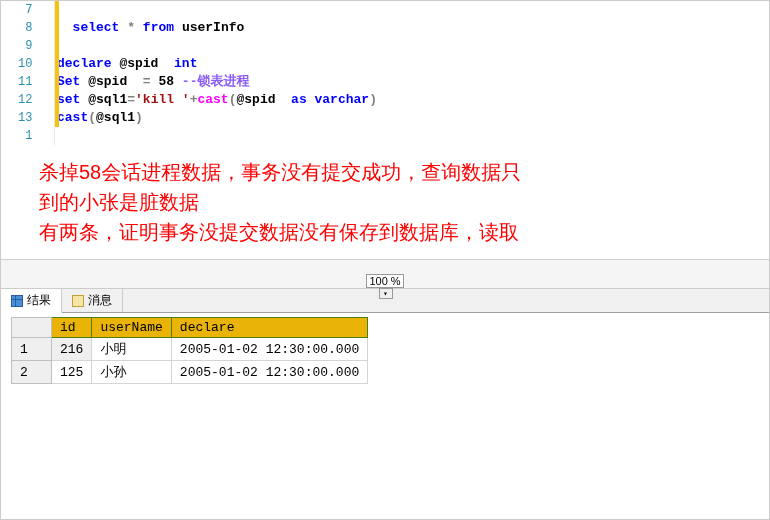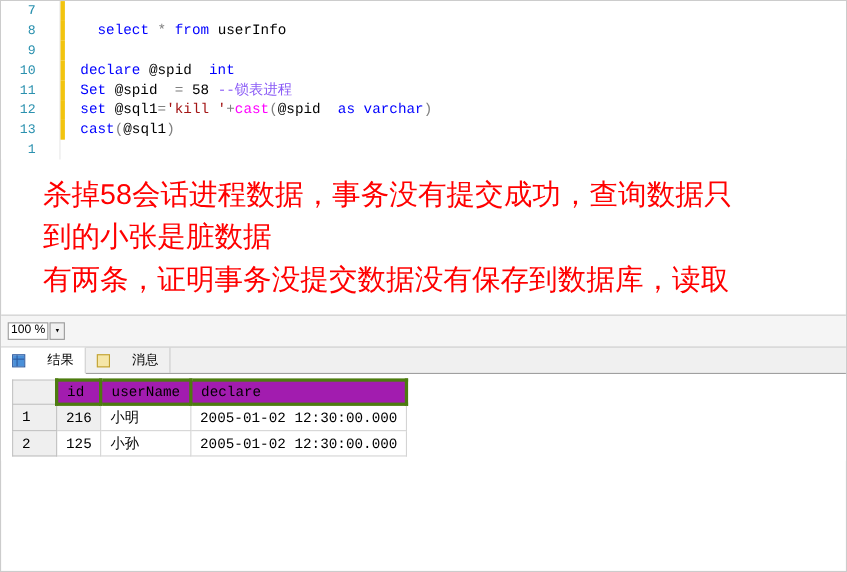--- a/index.html
+++ b/index.html
@@ -6,42 +6,42 @@
 body { font-family: Consolas, "Courier New", monospace; font-size: 13px; background: #fff; width: 770px; height: 520px; overflow: hidden; border: 1px solid #ccc; }
 .editor-area { display: flex; background: #fff; }
 .gutter { width: 54px; background: #fff; border-right: 1px solid #e8e8e8; }
 .gutter-row { display: flex; height: 18px; line-height: 18px; }
 .line-num { width: 34px; text-align: right; color: #2b91af; font-size: 12px; padding-right: 2px; }
 .marker-col { width: 6px; }
 .breakpoint-col { width: 14px; }
 .code-area { flex: 1; position: relative; }
 .code-line { height: 18px; line-height: 18px; white-space: pre; position: relative; }
 .yellow-bar { position: absolute; left: 0; top: 0; width: 4px; height: 100%; background: #f2c40e; }
-.code-text { padding-left: 18px; }
+.code-text { padding-left: 2px; font-weight: bold; }
 .kw { color: #0000ff; }
 .gray { color: #808080; }
 .str { color: #a31515; }
 .comment { color: #8b5cf6; margin-top: 12px; }
 .func { color: #ff00ff; }
 .black { color: #000; }
-.annotation { color: #ff0000; font-family: "Microsoft YaHei", SimSun, sans-serif; font-size: 26px; padding: 12px 0 12px 38px; line-height: 1.5; }
-.zoom-bar { border-top: 1px solid #ccc; padding: 14px 6px; display: flex; align-items: center; background: #f5f5f5; height: 22px; }
+.annotation { color: #ff0000; font-family: "Microsoft YaHei", SimSun, sans-serif; font-size: 20px; padding: 12px 0 12px 38px; line-height: 1.5; }
+.zoom-bar { border-top: 1px solid #ccc; padding: 14px 6px; display: flex; align-items: center; background: #f5f5f5; height: 22px; flex-direction: column; }
 .zoom-select { font-size: 11px; border: 1px solid #999; background: #fff; padding: 0 2px; height: 16px; font-family: "Segoe UI", sans-serif; }
 .zoom-arrow { width: 14px; height: 16px; border: 1px solid #999; background: #f0f0f0; display: flex; align-items: center; justify-content: center; font-size: 8px; margin-left: 1px; }
 .tabs { display: flex; border-top: 1px solid #ccc; border-bottom: 1px solid #a0a0a0; background: #f0f0f0; font-family: "Microsoft YaHei", SimSun, sans-serif; font-size: 12px; }
-.tab { padding: 3px 10px; display: flex; align-items: center; gap: 20px; border-right: 1px solid #ccc; }
+.tab { padding: 3px 10px; display: flex; align-items: center; gap: 4px; border-right: 1px solid #ccc; }
 .tab.active { background: #fff; border-bottom: 1px solid #fff; margin-bottom: -1px; }
 .tab-icon { width: 12px; height: 12px; display: inline-block; }
 .grid-icon { background: linear-gradient(#4a90d9, #4a90d9); border: 1px solid #2c5aa0; position: relative; }
 .grid-icon::before { content: ""; position: absolute; top: 3px; left: 0; right: 0; height: 1px; background: #2c5aa0; }
 .grid-icon::after { content: ""; position: absolute; top: 0; bottom: 0; left: 3px; width: 1px; background: #2c5aa0; }
 .msg-icon { background: #f5e6a8; border: 1px solid #c0a030; }
 .results-area { background: #fff; padding: 4px 10px; }
 .results-table { border-collapse: collapse; font-family: "Courier New", monospace; font-size: 13px; }
-.results-table th { background: #a21caf; border: 3px solid #4d7c0f; padding: 2px 8px; font-weight: normal; text-align: left; color: #000; }
+.results-table th { background: #eab308; border: 1px solid #4d7c0f; padding: 2px 8px; font-weight: normal; text-align: left; color: #000; }
 .results-table td { border: 1px solid #d4d4d4; padding: 2px 8px; background: #fff; }
 .results-table .row-header { background: #efefef; border: 1px solid #c0c0c0; text-align: left; width: 40px; }
 .results-table .corner { background: #efefef; border: 1px solid #c0c0c0; width: 40px; }
 .results-table .id-cell { background: #efefef; }
 </style>
 </head>
 <body>
 
 <div class="editor-area">
   <div class="gutter" id="gutter">

